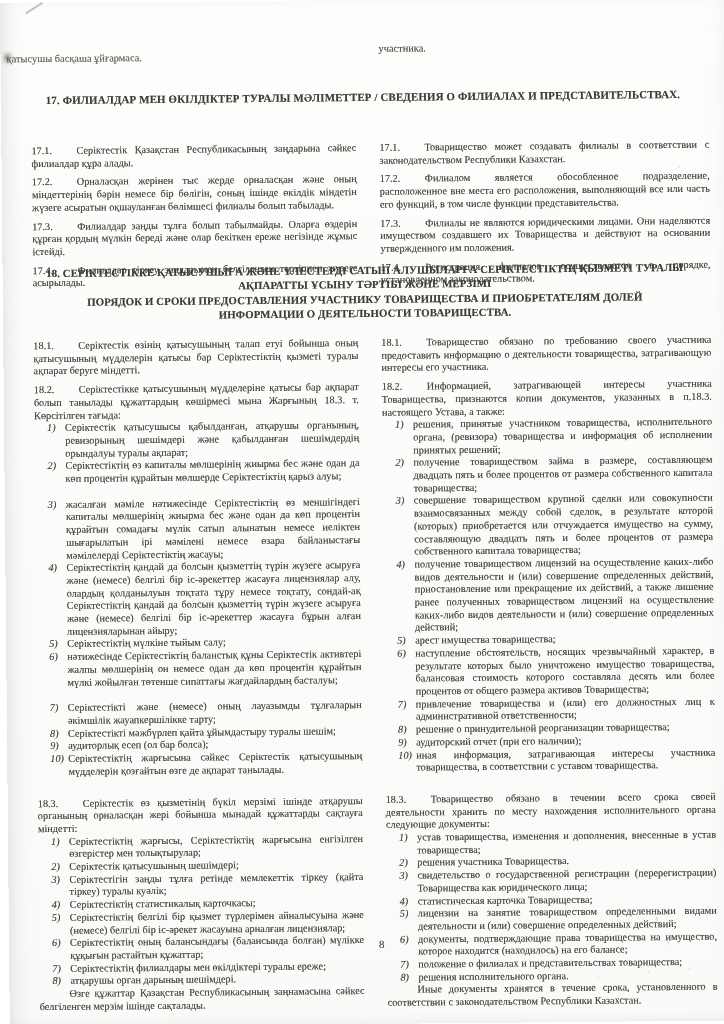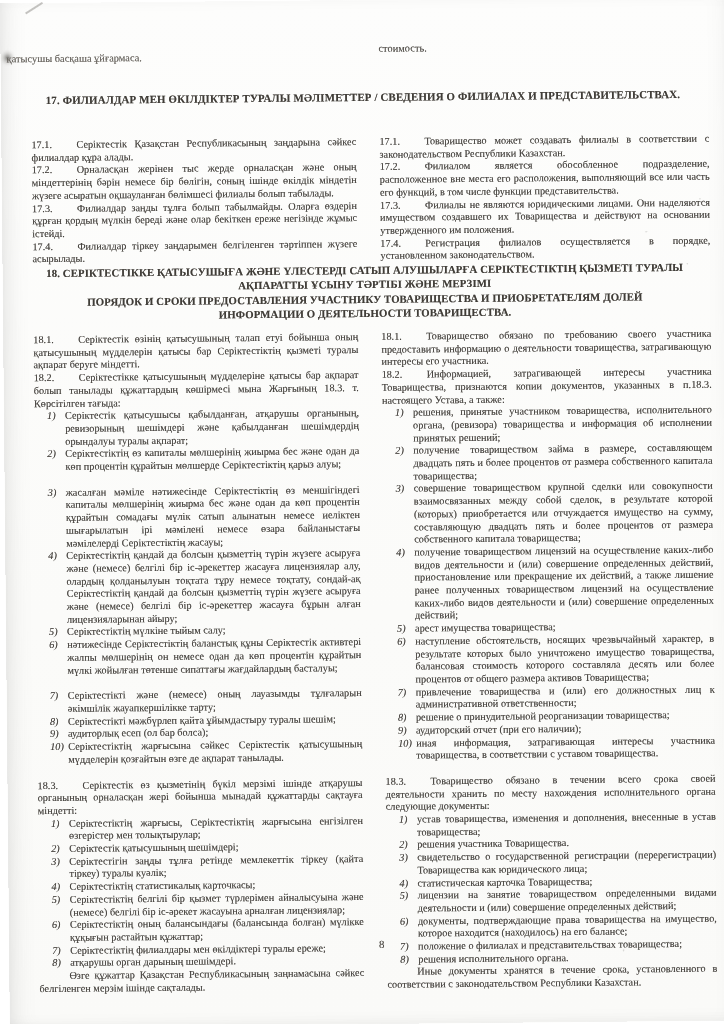--- a/index.html
+++ b/index.html
@@ -33,21 +33,21 @@
     text-align:center;font-weight:bold;font-size:10.8px;
     line-height:14.4px;letter-spacing:.1px;color:#403d38;
   }
   .cols{position:absolute;left:30px;width:678px;display:flex;gap:23px;}
   #sec17{top:136px;}
   #sec18{top:331px;}
   .col{font-size:10.3px;line-height:12.7px;text-align:justify;}
   .col-kz{width:325px;flex:0 0 325px;}
   .col-ru{width:330px;flex:0 0 330px;}
   .para{margin:0;}
-  .pnum{display:inline-block;width:45px;}
+  .pnum{display:inline-block;width:45px;margin-top:6px;}
   .li{display:flex;margin:0;}
   .marker{flex:0 0 31px;box-sizing:border-box;padding-left:13px;font-style:italic;}
   .litext{flex:1 1 auto;text-align:justify;}
   .plain{margin:0;text-indent:30px;}
   .gap{margin-top:13px;}
   .pagenum{position:absolute;left:370px;top:938px;font-size:11px;color:#55524d;}
   
   .art{position:absolute;pointer-events:none;}
   #smudge-left{
     left:0;top:47px;width:14px;height:15px;
@@ -83,21 +83,21 @@
 <body>
 
 <div class="sheet">
 
   <div class="art" id="smudge-left"></div>
   <div class="art" id="tick-top"></div>
   <div class="art" id="speckles-right"></div>
   <div class="art" id="speckles-bottom"></div>
 
   <div class="note" id="note-left">қатысушы басқаша ұйғармаса.</div>
-  <div class="note" id="note-right">стоимость.</div>
+  <div class="note" id="note-right">участника.</div>
 
   <div class="h17">17.   ФИЛИАЛДАР МЕН ӨКІЛДІКТЕР ТУРАЛЫ МӘЛІМЕТТЕР / СВЕДЕНИЯ О ФИЛИАЛАХ И ПРЕДСТАВИТЕЛЬСТВАХ.</div>
 
   <div class="cols" id="sec17">
     <div class="col col-kz">
         <p class="para"><span class="pnum">17.1.</span><span class="ptext">Серіктестік Қазақстан Республикасының заңдарына сәйкес филиалдар құра алады.</span></p>
         <p class="para"><span class="pnum">17.2.</span><span class="ptext">Орналасқан жерінен тыс жерде орналасқан және оның міндеттерінің бәрін немесе бір бөлігін, соның ішінде өкілдік міндетін жүзеге асыратын оқшауланған бөлімшесі филиалы болып табылады.</span></p>
         <p class="para"><span class="pnum">17.3.</span><span class="ptext">Филиалдар заңды тұлға болып табылмайды. Оларға өздерін құрған қордың мүлкін береді және олар бекіткен ереже негізінде жұмыс істейді.</span></p>
         <p class="para"><span class="pnum">17.4.</span><span class="ptext">Филиалдар тіркеу заңдарымен белгіленген тәртіппен жүзеге асырылады.</span></p>
       </div>

